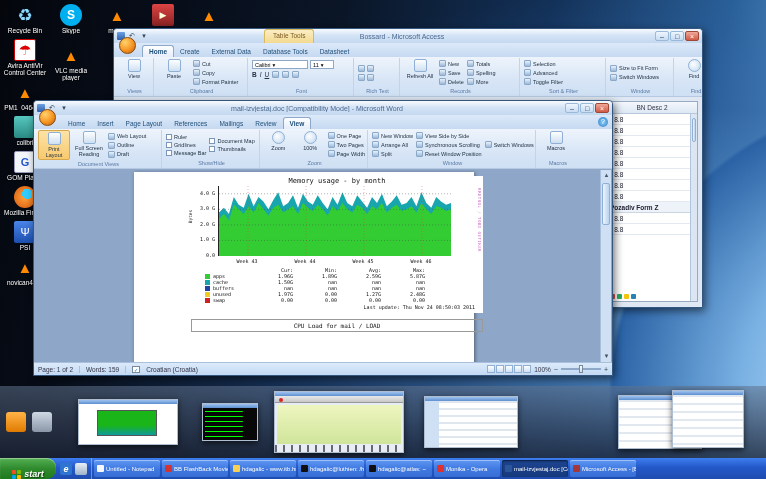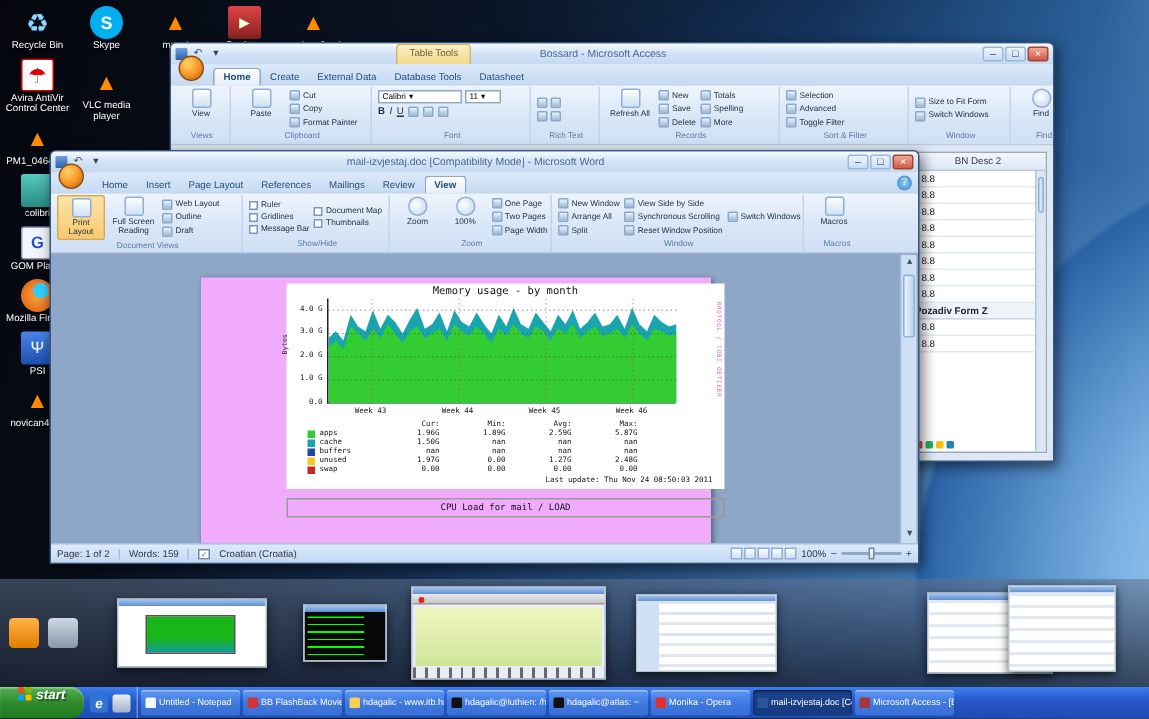--- a/index.html
+++ b/index.html
@@ -67,21 +67,21 @@
 #ds-panel{position:absolute;right:3px;top:4px;bottom:4px;width:92px;background:#fff;border:1px solid #98aac2;overflow:hidden;font-size:6.5px}
 #ds-header{height:12px;background:linear-gradient(#f3f7fc,#dde8f4);border-bottom:1px solid #b8c8dc;display:flex;align-items:center;justify-content:center;color:#334}
 .ds-row{height:11px;border-bottom:1px solid #e3e9f1;display:flex;align-items:center;padding-left:4px;color:#223}
 #ds-form-label{height:11px;display:flex;align-items:center;padding-left:3px;font-weight:bold;background:#eef3fa;border-bottom:1px solid #ccd6e2;color:#223}
 #ds-scroll{position:absolute;right:0;top:12px;bottom:0;width:7px;background:#dce6f3;border-left:1px solid #b0c4dc}
 #ds-scroll .scroll-thumb{position:absolute;left:1px;top:4px;width:4px;height:24px;background:linear-gradient(90deg,#eef5fd,#b8d2ee);border:1px solid #8fb0d4;border-radius:2px}
 #ds-nav{position:absolute;bottom:2px;left:3px;display:flex;gap:2px}
 .navsq{width:5px;height:5px;border-radius:1px}
 
 #word-docarea{flex:1;background:#8ea7c8;position:relative;overflow:hidden;border-top:1px solid #90a8c8}
-#word-page{position:absolute;left:100px;top:15px;width:340px;height:206px;background:#f0abfc;box-shadow:1px 1px 4px rgba(0,0,0,.45)}
+#word-page{position:absolute;left:100px;top:2px;width:340px;height:206px;background:#ffffff;box-shadow:1px 1px 4px rgba(0,0,0,.45)}
 #word-scroll{position:absolute;right:1px;top:0;width:11px;height:100%;background:#cfe0f4;border-left:1px solid #a8c0dc}
 #word-scroll .scroll-thumb{position:absolute;left:1px;top:13px;width:8px;height:42px;background:linear-gradient(90deg,#eef5fd,#b8d2ee);border:1px solid #8fb0d4;border-radius:2px}
 .scroll-arrow{position:absolute;left:0;width:11px;height:11px;font-size:6px;text-align:center;color:#456;line-height:11px}
 #chartbox{margin:4px 0 0 57px;width:292px;background:#fff;font-family:"DejaVu Sans Mono",monospace;color:#111}
 #chart-title{font-size:7px;text-align:center;padding:1px 0}
 #chart-main{position:relative;height:80px}
 #chart-ylabel{position:absolute;left:-7px;top:28px;font-size:4.5px;color:#333;transform:rotate(-90deg)}
 #chart-yticks{position:absolute;left:0;top:0;width:26px;height:70px}
 .ytick{position:absolute;right:2px;font-size:5px;line-height:5px}
 #chart-plot{position:absolute;left:27px;top:0;width:232px;height:70px;border-left:1px solid #222;border-bottom:1px solid #222}
@@ -125,21 +125,21 @@
 .mini-green{position:absolute;left:18px;top:6px;width:60px;height:26px;background:linear-gradient(#19b519 60%,#0e9a9a);border:1px solid #555}
 .tb-term{position:absolute;left:0;right:0;top:4px;bottom:0;background:#080808;background-image:repeating-linear-gradient(#0f0 0 1px,transparent 1px 5px);background-size:70% 100%;background-repeat:no-repeat;background-position:2px 3px}
 .tb-tool{position:absolute;left:0;right:0;top:4px;height:7px;background:linear-gradient(#e8e8e8,#c8c8c8);border-bottom:1px solid #999}
 .tb-tool:after{content:"";position:absolute;left:4px;top:2px;width:4px;height:4px;border-radius:50%;background:#d22}
 .tb-flash{position:absolute;left:2px;right:2px;top:13px;bottom:8px;background:linear-gradient(#eef6c0,#cfe49a)}
 .tb-bar{position:absolute;left:0;right:0;bottom:0;height:7px;background:linear-gradient(#d8dde4,#aeb6c2);background-image:repeating-linear-gradient(90deg,#667 0 2px,transparent 2px 8px)}
 .tb-brow{position:absolute;left:0;right:0;top:4px;bottom:0;background:#fff;background-image:linear-gradient(90deg,#cfe0f4 0 14px,transparent 14px),repeating-linear-gradient(#dfe6ee 0 2px,transparent 2px 7px)}
 .tb-list{position:absolute;left:0;right:0;top:4px;bottom:0;background:#fff;background-image:repeating-linear-gradient(#e2e8f0 0 2px,transparent 2px 8px)}
 
 #taskbar{position:absolute;left:0;right:0;bottom:0;height:21px;z-index:5;background:linear-gradient(#3d7ef0,#2458c8 45%,#1e4cb0);display:flex;align-items:stretch}
-#start-btn{width:56px;background:linear-gradient(#55b053,#2f8b2d 50%,#1f7a1e);border-radius:0 9px 9px 0;display:flex;align-items:flex-start;justify-content:center;gap:3px;color:#fff;font-weight:bold;font-style:italic;font-size:9px;text-shadow:1px 1px 1px rgba(0,0,0,.5);box-shadow:inset 0 1px 1px rgba(255,255,255,.4);cursor:pointer}
+#start-btn{width:56px;background:linear-gradient(#55b053,#2f8b2d 50%,#1f7a1e);border-radius:0 9px 9px 0;display:flex;align-items:flex-end;justify-content:center;gap:3px;color:#fff;font-weight:bold;font-style:italic;font-size:9px;text-shadow:1px 1px 1px rgba(0,0,0,.5);box-shadow:inset 0 1px 1px rgba(255,255,255,.4);cursor:pointer}
 .flag{width:9px;height:9px;display:grid;grid-template-columns:1fr 1fr;gap:1px}
 .flag i{border-radius:1px}
 .f1{background:#f25022}.f2{background:#7fba00}.f3{background:#00a4ef}.f4{background:#ffb900}
 #quicklaunch{display:flex;align-items:center;gap:3px;padding:0 4px;border-right:1px solid rgba(255,255,255,.35)}
 .ql{width:12px;height:12px;border-radius:2px;font-size:9px;color:#fff;text-align:center;line-height:12px;cursor:pointer}
 .ql.ie{background:#2f74d0;font-weight:bold;font-style:italic}
 .ql.desk{background:linear-gradient(#e8eef6,#9fb2c8);color:#345}
 #task-buttons{display:flex;align-items:center;gap:2px;padding:1px 2px;flex:1;overflow:hidden}
 .taskbtn{height:17px;flex:0 0 66px;display:flex;align-items:center;gap:2px;padding:0 3px;border-radius:2px;background:linear-gradient(#5e97f2,#3f78e0 55%,#386fd6);box-shadow:inset 0 1px 0 rgba(255,255,255,.4);color:#fff;font-size:6px;overflow:hidden;white-space:nowrap;cursor:pointer}
 .taskbtn.active{background:linear-gradient(#1c448f,#163a7e);box-shadow:inset 0 1px 2px rgba(0,0,0,.6)}

